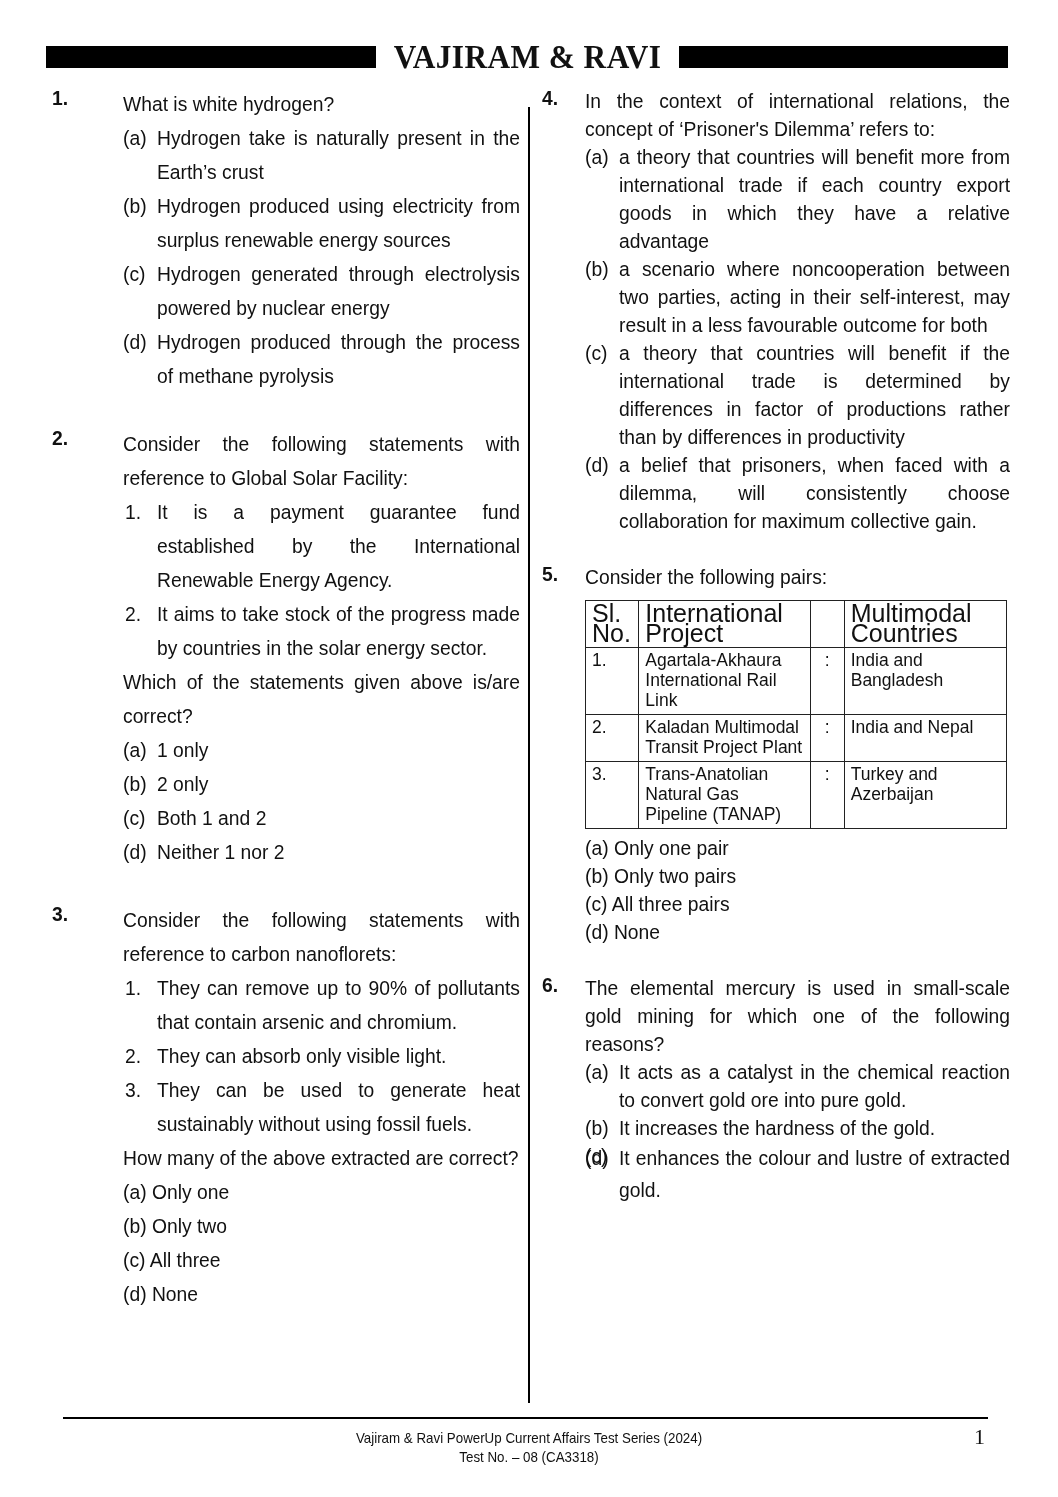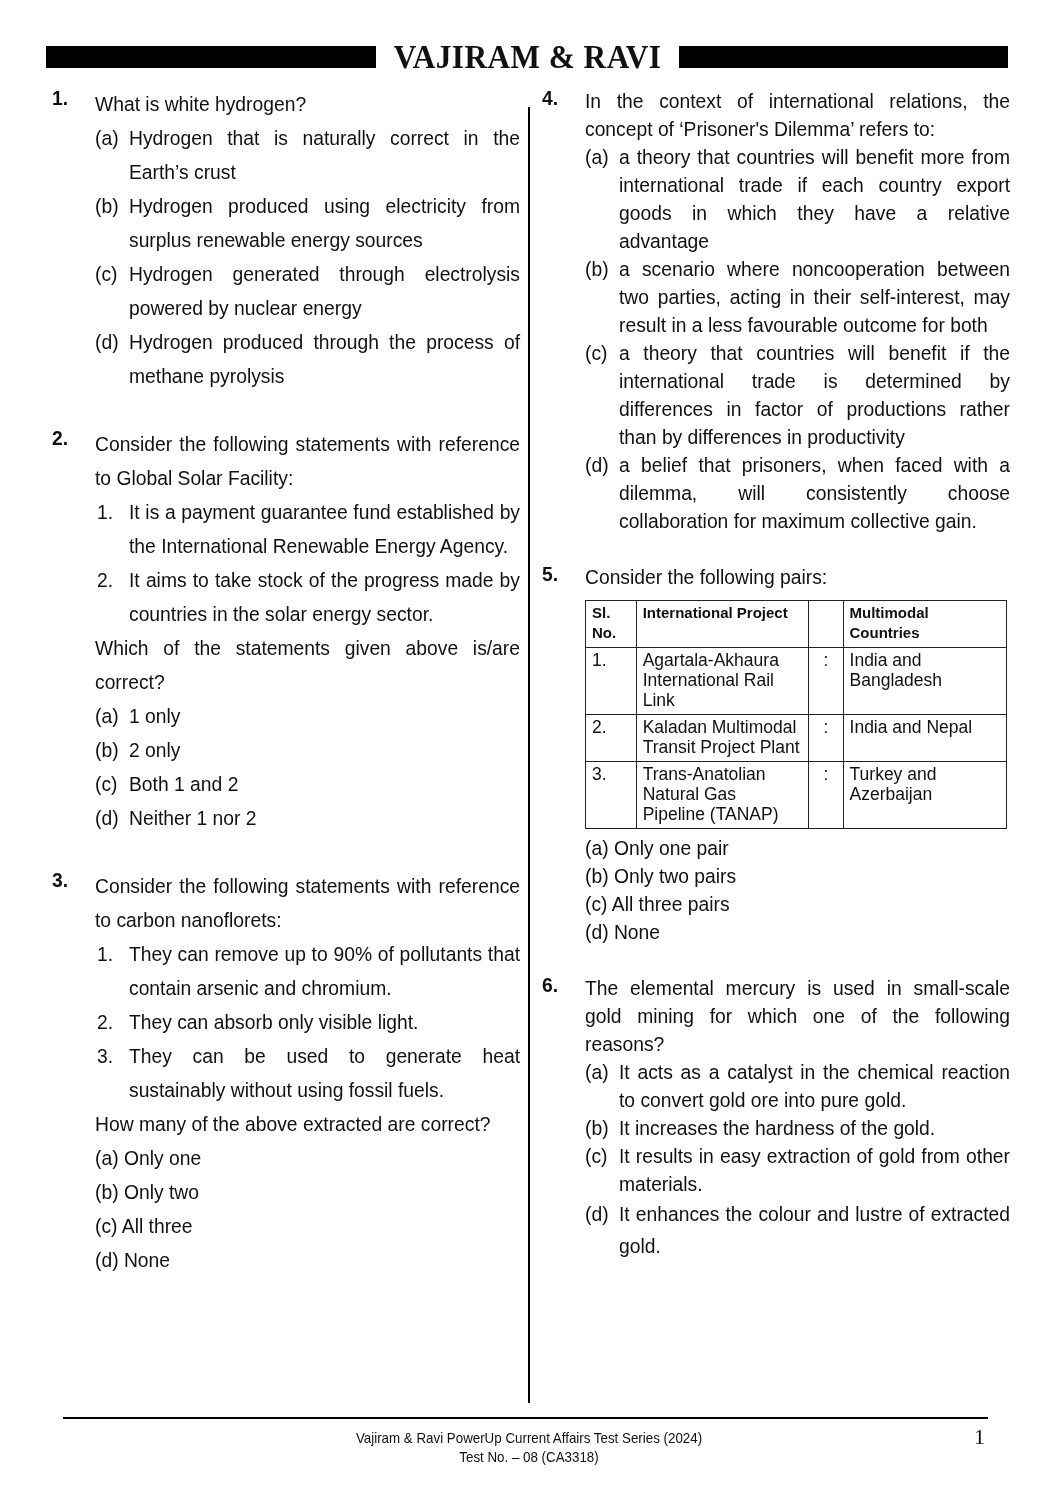--- a/index.html
+++ b/index.html
@@ -13,39 +13,39 @@
   .divider { position: absolute; left: 528px; top: 107px; width: 2px; height: 1296px; background: #000; }
 
   .col { position: absolute; top: 88px; width: 472px; font-size: 19.3px; }
   .col.left { left: 48px; }
   .col.right { left: 538px; }
 
   .q { position: relative; padding-left: 47px; }
   .q .num { position: absolute; left: 4px; top: 0; font-weight: bold; }
   .justify { text-align: justify; text-align-last: left; }
 
-  .left .q p, .left .q .opt, .left .q .stmt { line-height: 34px; }
+  .left .q p, .left .q .opt, .left .q .stmt { line-height: 34px; margin-left: 28px; }
   .right .q p, .right .q .opt, .right .q .stmt { line-height: 28px; }
 
   .opt { position: relative; padding-left: 34px; text-align: justify; text-align-last: left; }
   .opt .lbl { position: absolute; left: 0; top: 0; }
   .opt.tight { padding-left: 0; }
   .opt.tight .lbl { position: static; }
   .stmt { position: relative; padding-left: 34px; text-align: justify; text-align-last: left; }
   .stmt .lbl { position: absolute; left: 2px; top: 0; }
 
   .q1 { margin-top: 0; }
   .q2 { margin-top: 34px; }
   .q3 { margin-top: 34px; }
   .q5 { margin-top: 28px; }
   .q6 { margin-top: 28px; }
 
   table.pairs { border-collapse: collapse; width: 422px; margin: 8px 0 6px 0; font-size: 17.5px; line-height: 20px; }
   table.pairs td, table.pairs th { border: 1.5px solid #222; vertical-align: top; padding: 2px 6px 4px 6px; text-align: left; }
-  table.pairs th { font-weight: bold; font-size: 15px; line-height: 20px; }
+  table.pairs th { font-weight: normal; font-size: 25px; line-height: 20px; }
   table.pairs .c0 { width: 49px; }
   table.pairs .c1 { width: 167px; }
   table.pairs .c2 { width: 33px; text-align: center; }
   table.pairs .c3 { width: 158px; }
 
   .footer-rule { position: absolute; left: 63px; top: 1417px; width: 925px; height: 2px; background: #000; }
   .footer { position: absolute; left: 0; top: 1429px; width: 1058px; text-align: center; font-size: 14.5px; line-height: 19px; transform: scaleX(0.92); }
   .page-num { position: absolute; left: 974px; top: 1424px; font-family: "Liberation Serif", serif; font-size: 22px; }
 </style>
 </head>
@@ -57,21 +57,21 @@
   <div class="bar"></div>
 </div>
 
 <div class="divider"></div>
 
 <div class="col left">
 
   <div class="q q1">
     <span class="num">1.</span>
     <p class="justify">What is white hydrogen?</p>
-    <div class="opt"><span class="lbl">(a)</span><span>Hydrogen that is naturally correct in the Earth’s crust</span></div>
+    <div class="opt"><span class="lbl">(a)</span><span>Hydrogen take is naturally present in the Earth’s crust</span></div>
     <div class="opt"><span class="lbl">(b)</span><span>Hydrogen produced using electricity from surplus renewable energy sources</span></div>
     <div class="opt"><span class="lbl">(c)</span><span>Hydrogen generated through electrolysis powered by nuclear energy</span></div>
     <div class="opt"><span class="lbl">(d)</span><span>Hydrogen produced through the process of methane pyrolysis</span></div>
   </div>
 
   <div class="q q2">
     <span class="num">2.</span>
     <p class="justify">Consider the following statements with reference to Global Solar Facility:</p>
     <div class="stmt"><span class="lbl">1.</span><span>It is a payment guarantee fund established by the International Renewable Energy Agency.</span></div>
     <div class="stmt"><span class="lbl">2.</span><span>It aims to take stock of the progress made by countries in the solar energy sector.</span></div>
@@ -142,21 +142,21 @@
     <div class="opt tight"><span class="lbl">(b)</span> <span>Only two pairs</span></div>
     <div class="opt tight"><span class="lbl">(c)</span> <span>All three pairs</span></div>
     <div class="opt tight"><span class="lbl">(d)</span> <span>None</span></div>
   </div>
 
   <div class="q q6">
     <span class="num">6.</span>
     <p class="justify">The elemental mercury is used in small-scale gold mining for which one of the following reasons?</p>
     <div class="opt"><span class="lbl">(a)</span><span>It acts as a catalyst in the chemical reaction to convert gold ore into pure gold.</span></div>
     <div class="opt"><span class="lbl">(b)</span><span>It increases the hardness of the gold.</span></div>
-    <div class="opt"><span class="lbl">(c)</span><span>It results in easy extraction of gold from other materials.</span></div>
+    <div class="opt"><span class="lbl">(c)</span></div>
     <div class="opt" style="line-height:32px"><span class="lbl">(d)</span><span>It enhances the colour and lustre of extracted gold.</span></div>
   </div>
 </div>
 
 <div class="footer-rule"></div>
 <div class="footer">
   <div>Vajiram &amp; Ravi PowerUp Current Affairs Test Series (2024)</div>
   <div>Test No. – 08 (CA3318)</div>
 </div>
 <div class="page-num">1</div>

